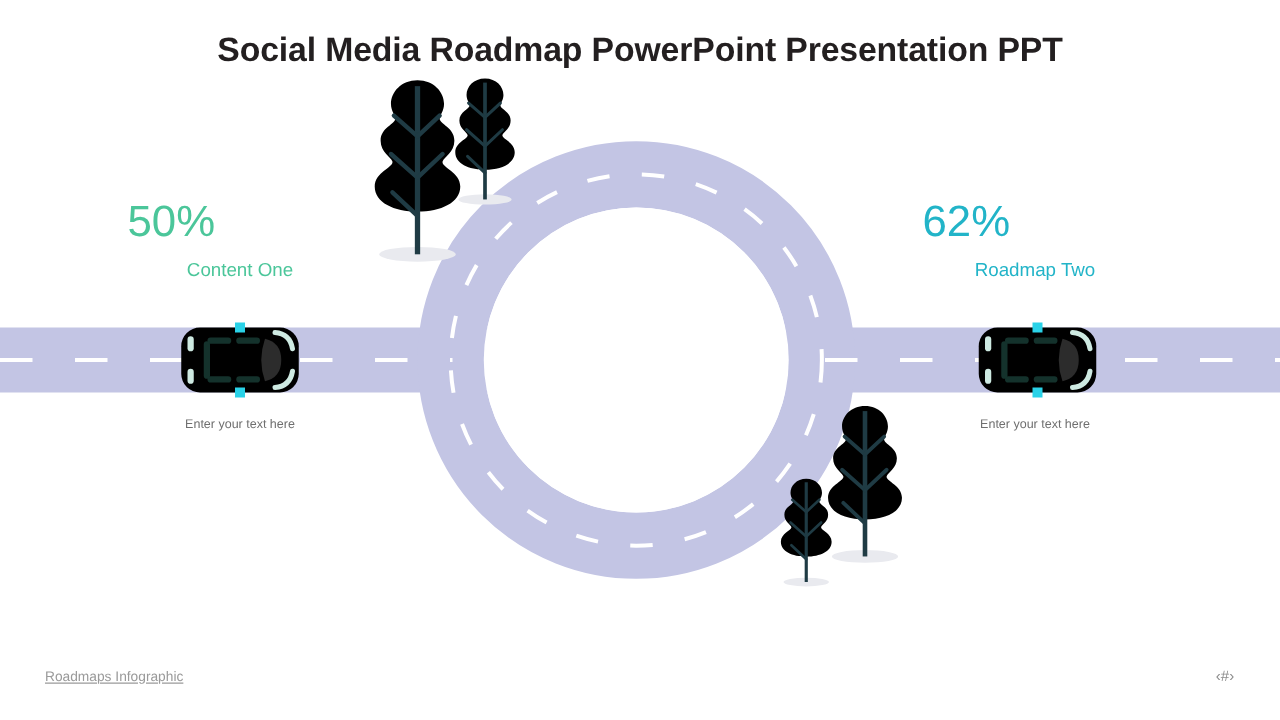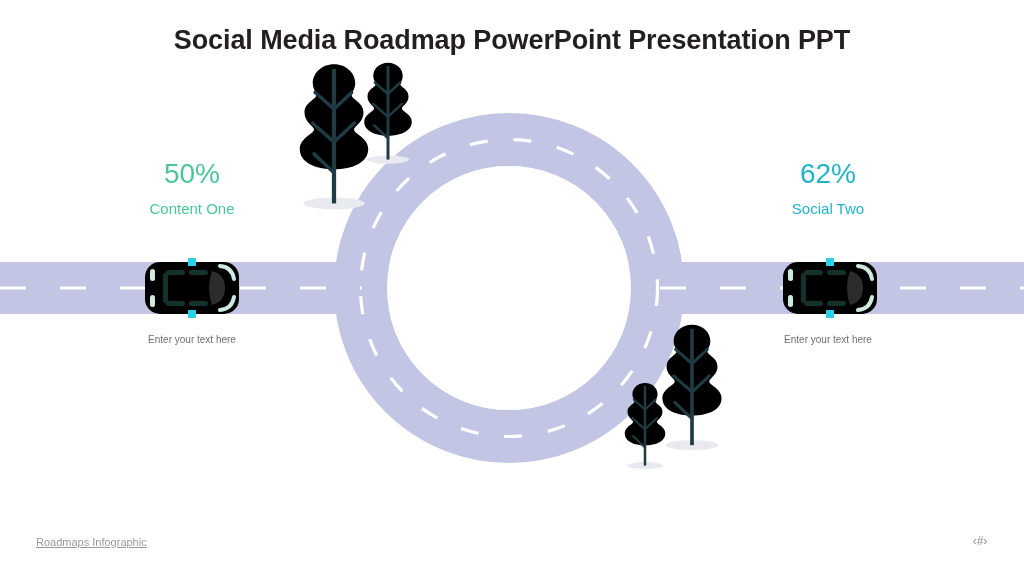--- a/index.html
+++ b/index.html
@@ -32,23 +32,22 @@
     left: 0;
     top: 25px;
     width: 1024px;
     text-align: center;
     font-size: 27px;
     font-weight: bold;
     color: #231f20;
     letter-spacing: -0.1px;
   }
   .pct {
-    font-size: 28px;
+    font-size: 35px;
     font-weight: normal;
-    text-align: center;
   }
   .content-label {
     font-size: 15px;
     text-align: center;
   }
   .caption {
     font-size: 10px;
     color: #6f6f6f;
     text-align: center;
   }
@@ -180,21 +179,21 @@
 
   <div class="txt" id="left-block">
     <div class="pct" id="left-pct">50%</div>
     <div class="content-label" id="left-name">Content One</div>
   </div>
 
   <div class="txt caption" id="left-caption">Enter your text here</div>
 
   <div class="txt" id="right-block">
     <div class="pct" id="right-pct">62%</div>
-    <div class="content-label" id="right-name">Social Two</div>
+    <div class="content-label" id="right-name">Roadmap Two</div>
   </div>
 
   <div class="txt caption" id="right-caption">Enter your text here</div>
 
   <div class="txt" id="footer-note">Roadmaps Infographic</div>
 
   <div class="txt" id="page-number">‹#›</div>
 
 </div>
 

